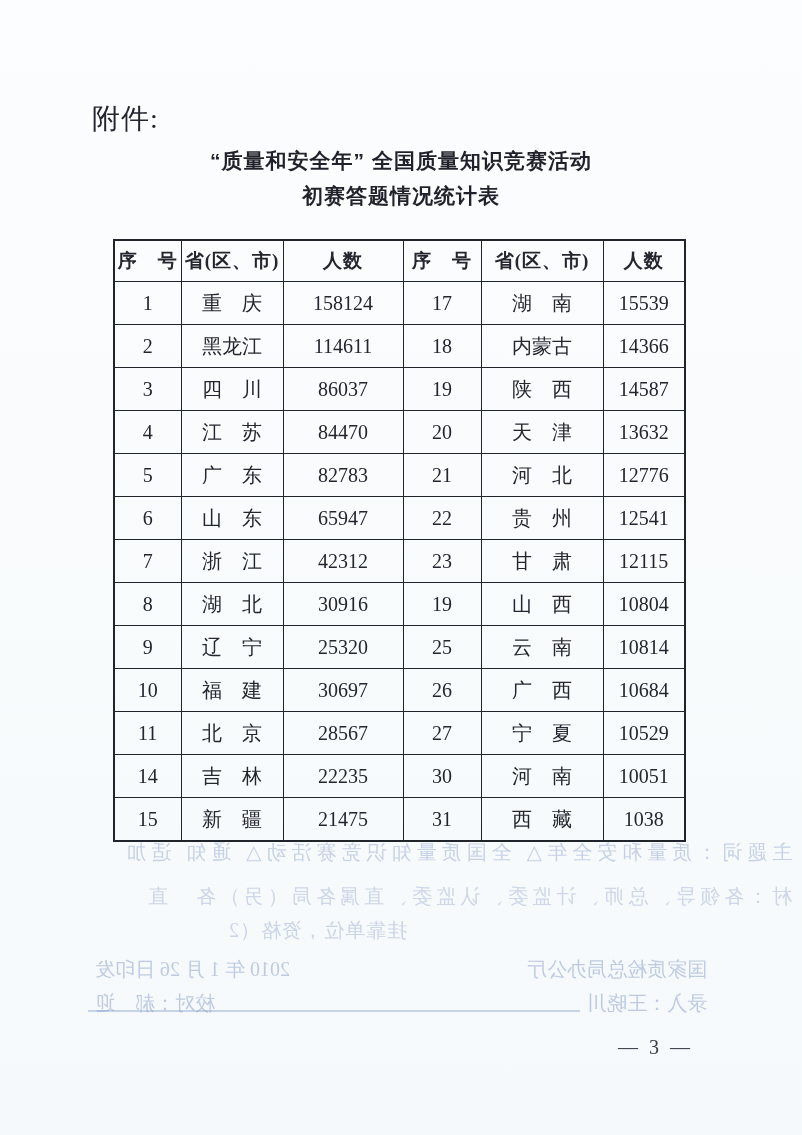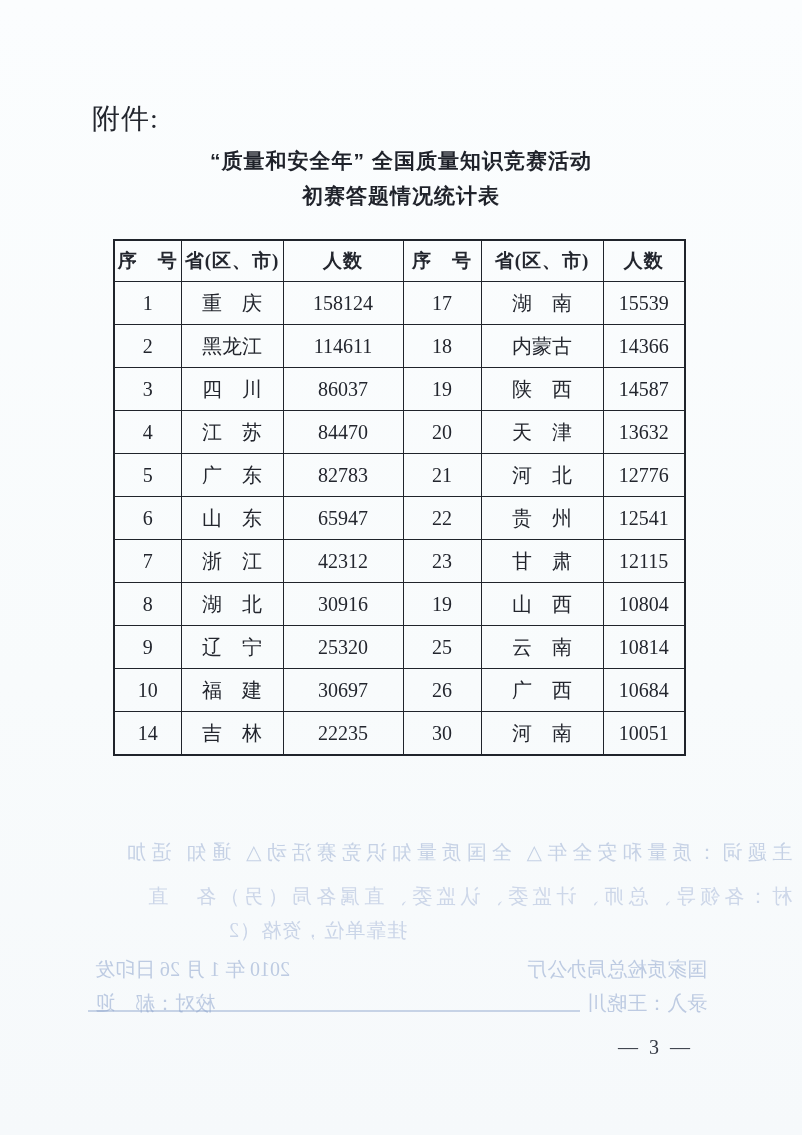--- a/index.html
+++ b/index.html
@@ -156,24 +156,40 @@
         </tr>
         <tr>
           <td>10</td>
           <td>福　建</td>
           <td>30697</td>
           <td>26</td>
           <td>广　西</td>
           <td>10684</td>
         </tr>
         <tr>
+          <td>11</td>
+          <td>北　京</td>
+          <td>28567</td>
+          <td>27</td>
+          <td>宁　夏</td>
+          <td>10529</td>
+        </tr>
+        <tr>
           <td>14</td>
           <td>吉　林</td>
           <td>22235</td>
           <td>30</td>
           <td>河　南</td>
           <td>10051</td>
+        </tr>
+        <tr>
+          <td>15</td>
+          <td>新　疆</td>
+          <td>21475</td>
+          <td>31</td>
+          <td>西　藏</td>
+          <td>1038</td>
         </tr>
       </tbody>
   </table>
 
   <div class="page-number">— 3 —</div>
 </div>
 
 </body></html>

